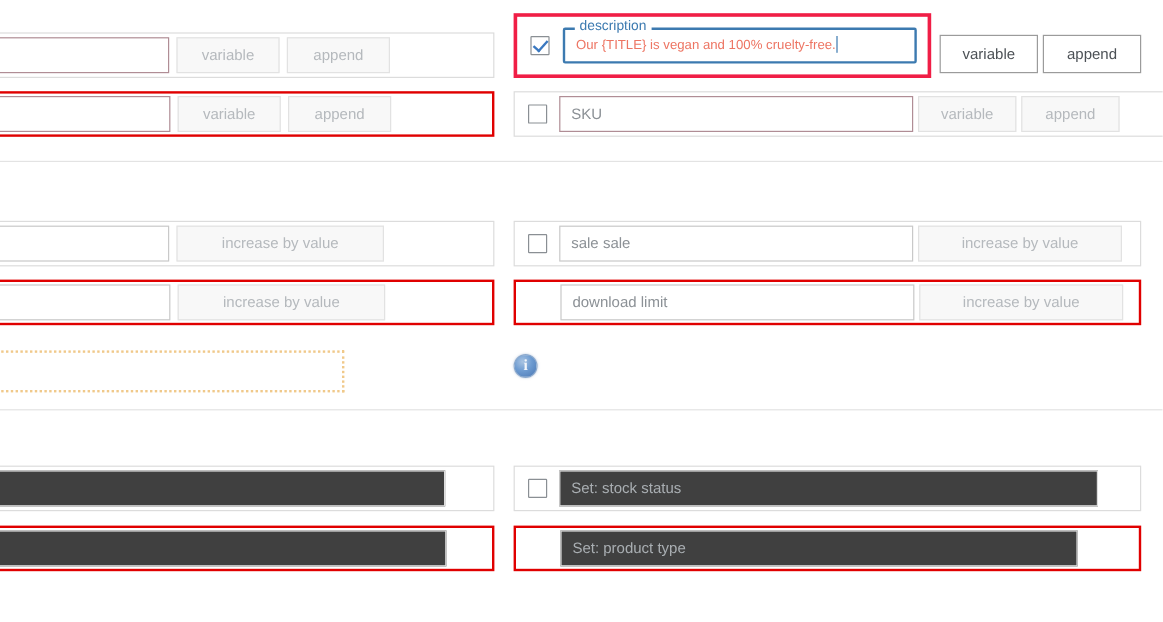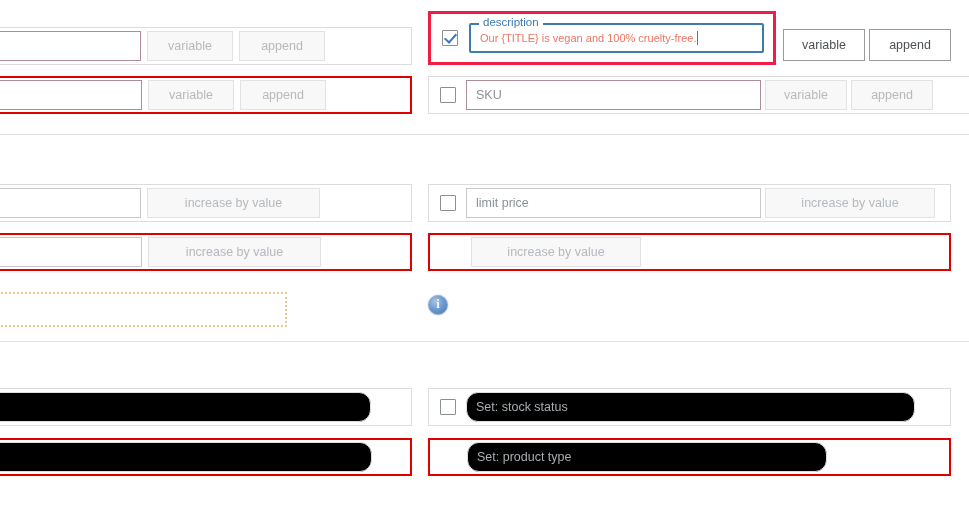--- a/index.html
+++ b/index.html
@@ -65,21 +65,21 @@
     line-height: 28px;
     border: 1px solid #c9c9c9;
     background: #fff;
     font-size: 12.5px;
     color: #8c9196;
     padding: 0 9px;
     white-space: nowrap;
     overflow: hidden;
   }
   .tf.mauve { border-color: #b08d95; }
-  .tf.grey  { background: #000000; border-color: #dedede; color: #a9aeb2; border-radius: 12px; }
+  .tf.grey  { background: #404040; border-color: #dedede; color: #a9aeb2; }
   .tf.coral { color: #ed7563; }
 
   
   .btn {
     box-sizing: border-box;
     height: 30px;
     line-height: 28px;
     border: 1px solid #e2e2e2;
     background: #f8f8f8;
     color: #b5b9bd;
@@ -211,32 +211,33 @@
   <div class="divider" style="top:134px;"></div>
 
   <div class="row" style="left:-236px; top:184px; width:648px; height:38px;">
     <div class="cb-spacer"></div>
     <div class="tf" style="width:340px; margin-left:-1px;">e</div>
     <div class="btn" style="width:173px; margin-left:6px;">increase by value</div>
   </div>
 
   <div class="row" style="left:428px; top:184px; width:523px; height:38px;">
     <div class="cb"></div>
-    <div class="tf" style="width:295px;">limit price</div>
+    <div class="tf" style="width:295px;">sale sale</div>
     <div class="btn" style="width:170px; margin-left:4px;">increase by value</div>
   </div>
 
   <div class="row hl" style="left:-236px; top:233px; width:648px; height:38px;">
     <div class="cb-spacer"></div>
     <div class="tf" style="width:340px; margin-left:-1px;">xpiry</div>
     <div class="btn" style="width:173px; margin-left:6px;">increase by value</div>
   </div>
 
   <div class="row hl" style="left:428px; top:233px; width:523px; height:38px;">
     <div class="cb-spacer"></div>
+    <div class="tf" style="width:295px;">download limit</div>
     <div class="btn" style="width:170px; margin-left:4px;">increase by value</div>
   </div>
 
   <div class="dotted-box" style="left:-220px; top:292px; width:507px; height:35px;"></div>
 
   <div class="info-icon" style="left:428px; top:295px;"></div>
 
   <div class="divider" style="top:341px;"></div>
 
   <div class="row" style="left:-236px; top:388px; width:648px; height:38px;">
@@ -249,16 +250,16 @@
     <div class="tf grey" style="width:449px;">Set: stock status</div>
   </div>
 
   <div class="row hl" style="left:-236px; top:438px; width:648px; height:38px;">
     <div class="cb-spacer"></div>
     <div class="tf grey" style="width:570px; margin-left:-1px;">g visibility</div>
   </div>
 
   <div class="row hl" style="left:428px; top:438px; width:523px; height:38px;">
     <div class="cb-spacer"></div>
-    <div class="tf grey" style="width:360px;">Set: product type</div>
+    <div class="tf grey" style="width:431px;">Set: product type</div>
   </div>
 
 </div>
 
 </body></html>

